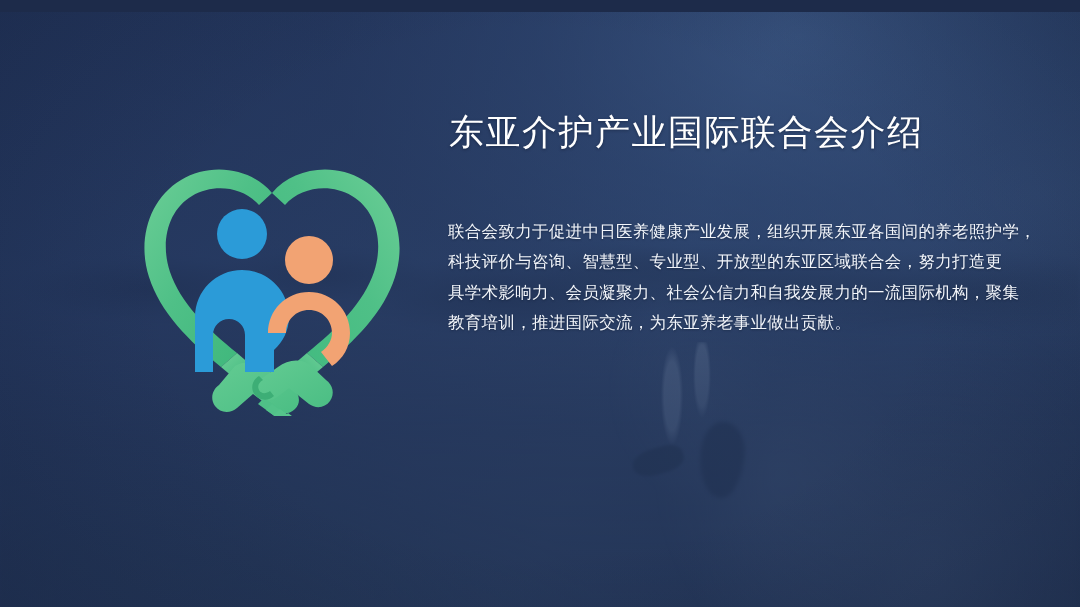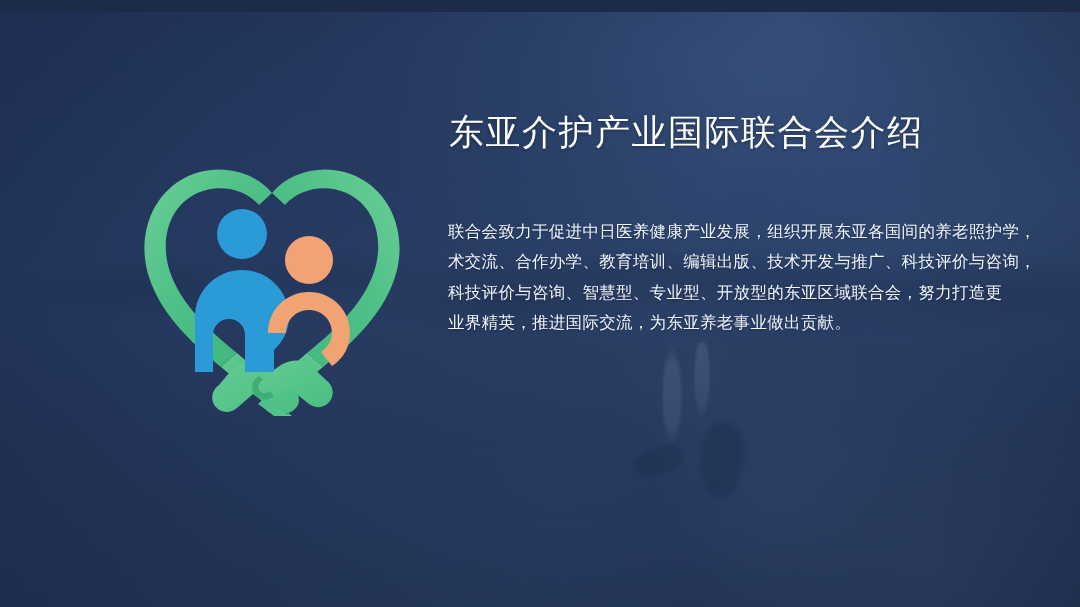--- a/index.html
+++ b/index.html
@@ -313,18 +313,18 @@
                  L 135 173
                  C 135 150, 153 132, 176 132 Z" fill="#F2A373"></path>
       </g>
     </svg>
   </div>
 
   <div id="title">东亚介护产业国际联合会介绍</div>
 
   <div id="body-copy">
     <span class="para-line">联合会致力于促进中日医养健康产业发展，组织开展东亚各国间的养老照护学，</span>
-    <span class="para-line">术交流、合作办学、教育培训、编辑出版、技术开发与推广、科技评价与咨询，</span>
     <span class="para-line">科技评价与咨询、智慧型、专业型、开放型的东亚区域联合会，努力打造更</span>
-    <span class="para-line">业界精英，推进国际交流，为东亚养老事业做出贡献。</span>
+    <span class="para-line">具学术影响力、会员凝聚力、社会公信力和自我发展力的一流国际机构，聚集</span>
+    <span class="para-line">教育培训，推进国际交流，为东亚养老事业做出贡献。</span>
   </div>
 
 </div>
 
 </body></html>

